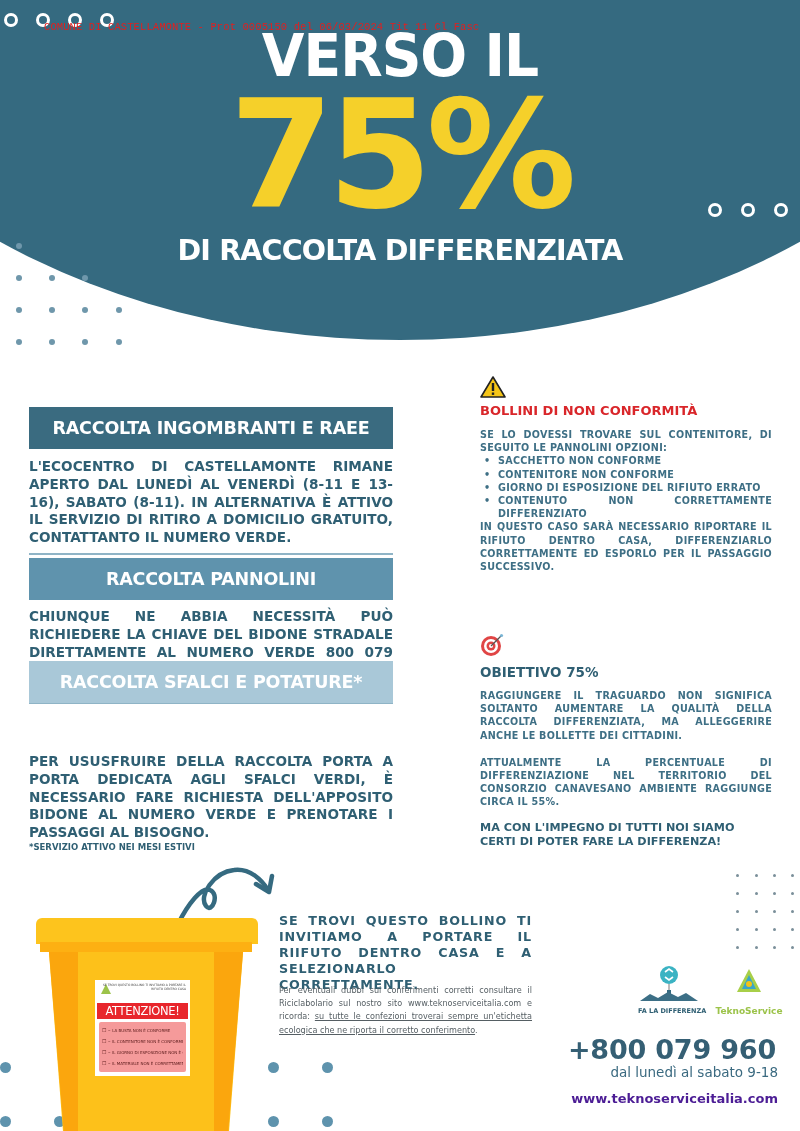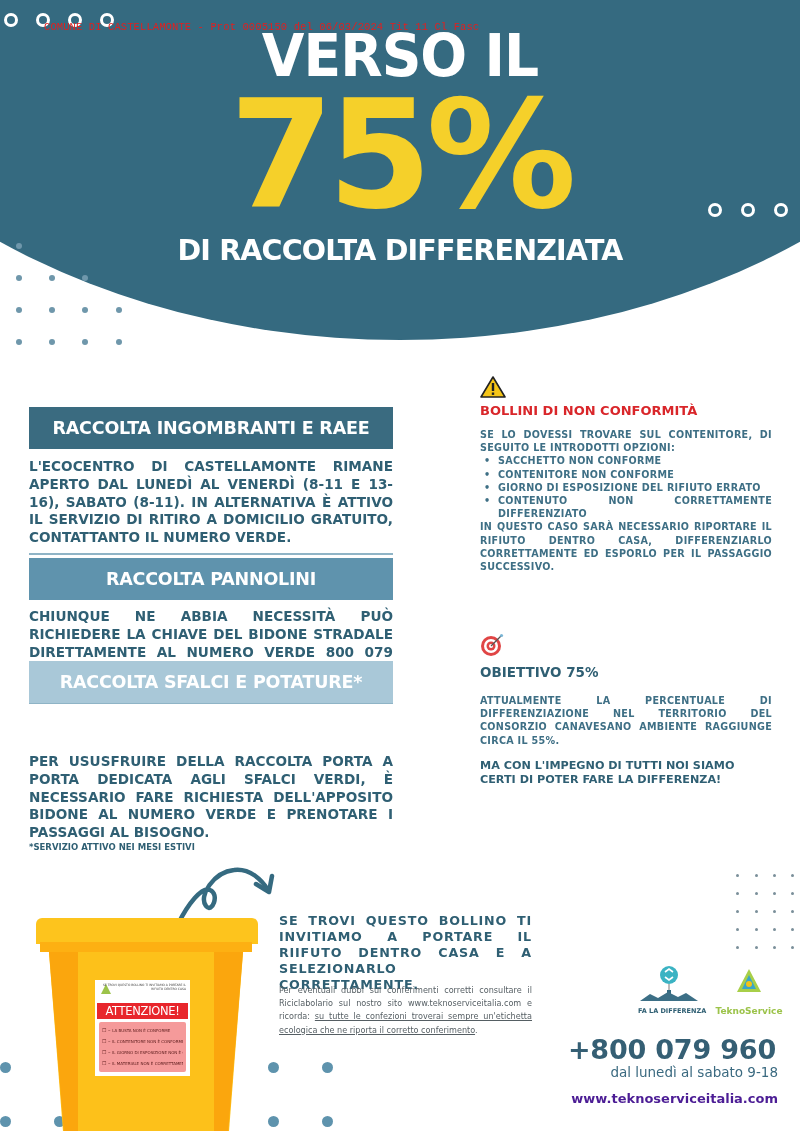--- a/index.html
+++ b/index.html
@@ -136,40 +136,41 @@
 <div class="sec-body" style="top:753px;">PER USUSFRUIRE DELLA RACCOLTA PORTA A PORTA DEDICATA AGLI SFALCI VERDI, È NECESSARIO FARE RICHIESTA DELL'APPOSITO BIDONE AL NUMERO VERDE E PRENOTARE I PASSAGGI AL BISOGNO.</div>
 <div class="footnote" style="top:842px;">*SERVIZIO ATTIVO NEI MESI ESTIVI</div>
 
 <div class="rcol" style="top:376px;">
   <svg width="26" height="22" viewBox="0 0 26 22">
     <polygon points="13,1 25,21 1,21" fill="#f5c518" stroke="#222" stroke-width="1.6" stroke-linejoin="round"></polygon>
     <rect x="11.8" y="7" width="2.4" height="8" fill="#222"></rect>
     <rect x="11.8" y="16.5" width="2.4" height="2.4" fill="#222"></rect>
   </svg>
   <div class="r-red">BOLLINI DI NON CONFORMITÀ</div>
-  <div class="r-body" style="margin-top:9px;">SE LO DOVESSI TROVARE SUL CONTENITORE, DI SEGUITO LE INTRODOTTI OPZIONI:</div>
+  <div class="r-body" style="margin-top:9px;">SE LO DOVESSI TROVARE SUL CONTENITORE, DI SEGUITO LE PANNOLINI OPZIONI:</div>
   <ul class="r-list r-body">
     <li>SACCHETTO NON CONFORME</li>
     <li>CONTENITORE NON CONFORME</li>
     <li>GIORNO DI ESPOSIZIONE DEL RIFIUTO ERRATO</li>
     <li>CONTENUTO NON CORRETTAMENTE DIFFERENZIATO</li>
   </ul>
   <div class="r-body" style="">IN QUESTO CASO SARÀ NECESSARIO RIPORTARE IL RIFIUTO DENTRO CASA, DIFFERENZIARLO CORRETTAMENTE ED ESPORLO PER IL PASSAGGIO SUCCESSIVO.</div>
 </div>
 
 <div class="rcol" style="top:633px;">
   <svg width="24" height="24" viewBox="0 0 24 24">
     <circle cx="11" cy="13" r="10" fill="#e04545"></circle>
     <circle cx="11" cy="13" r="7" fill="#ffffff"></circle>
     <circle cx="11" cy="13" r="4.5" fill="#e04545"></circle>
     <circle cx="11" cy="13" r="2" fill="#ffffff"></circle>
     <line x1="11" y1="13" x2="21" y2="3" stroke="#555" stroke-width="1.3"></line>
     <circle cx="21.5" cy="2.5" r="1.6" fill="#7ab6d6"></circle>
   </svg>
   <div class="r-title" style="margin-top:3px;">OBIETTIVO 75%</div>
+  <div class="r-body" style="margin-top:9px;">RAGGIUNGERE IL TRAGUARDO NON SIGNIFICA SOLTANTO AUMENTARE LA QUALITÀ DELLA RACCOLTA DIFFERENZIATA, MA ALLEGGERIRE ANCHE LE BOLLETTE DEI CITTADINI.</div>
   <div class="r-body" style="margin-top:14px;">ATTUALMENTE LA PERCENTUALE DI DIFFERENZIAZIONE NEL TERRITORIO DEL CONSORZIO CANAVESANO AMBIENTE RAGGIUNGE CIRCA IL 55%.</div>
   <div class="r-strong" style="margin-top:12px;">MA CON L'IMPEGNO DI TUTTI NOI SIAMO CERTI DI POTER FARE LA DIFFERENZA!</div>
 </div>
 
 <div class="dot-sm" style="left:736px;top:874px;"></div>
 <div class="dot-sm" style="left:755px;top:874px;"></div>
 <div class="dot-sm" style="left:773px;top:874px;"></div>
 <div class="dot-sm" style="left:791px;top:874px;"></div>
 <div class="dot-sm" style="left:736px;top:892px;"></div>
 <div class="dot-sm" style="left:755px;top:892px;"></div>

